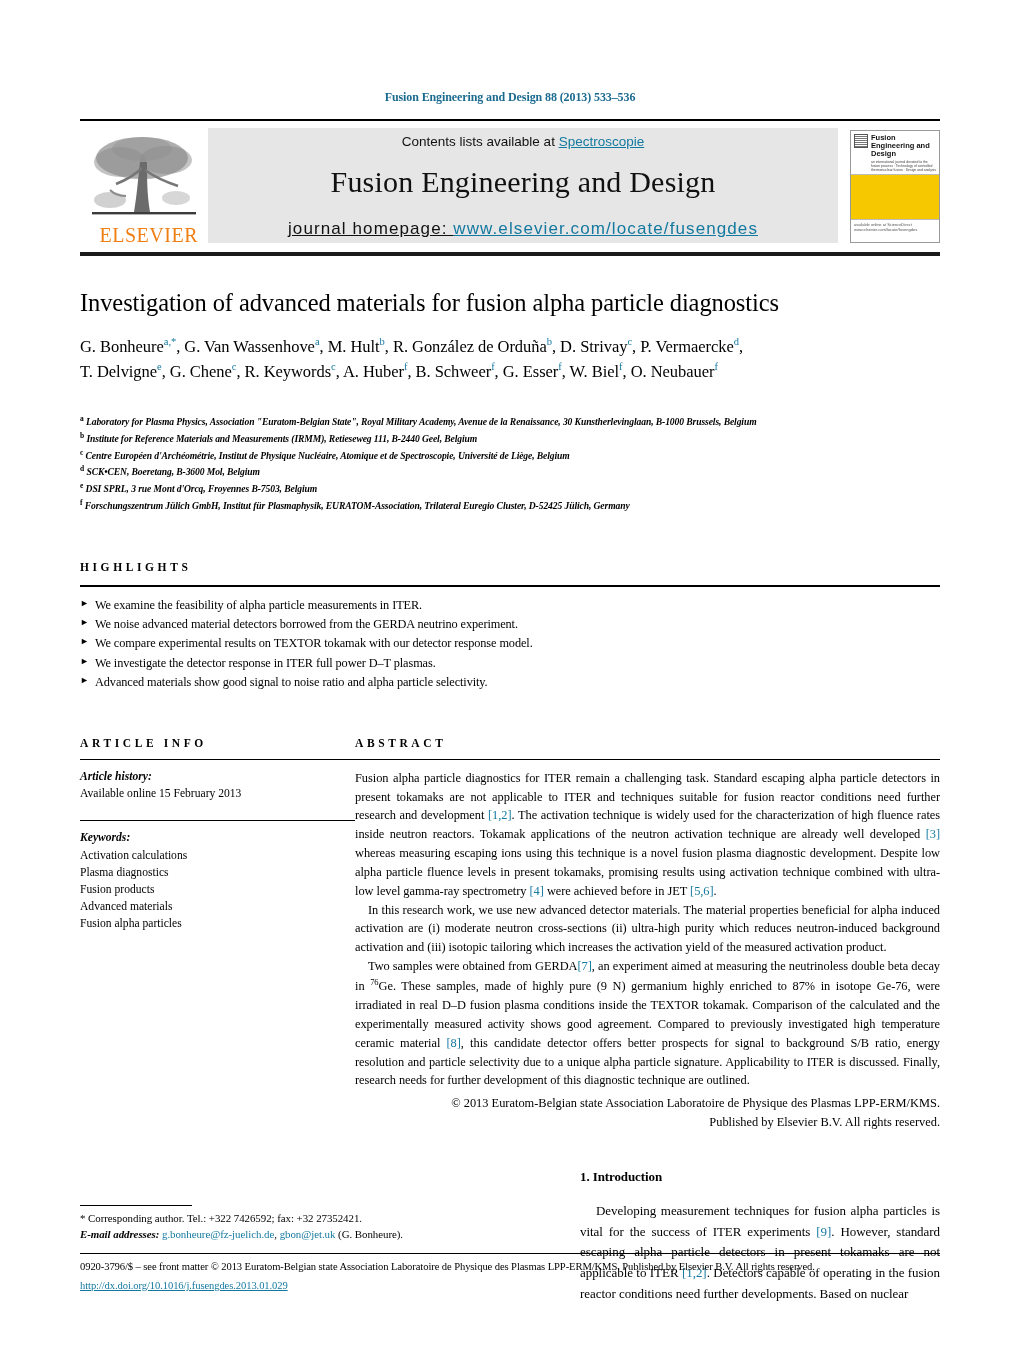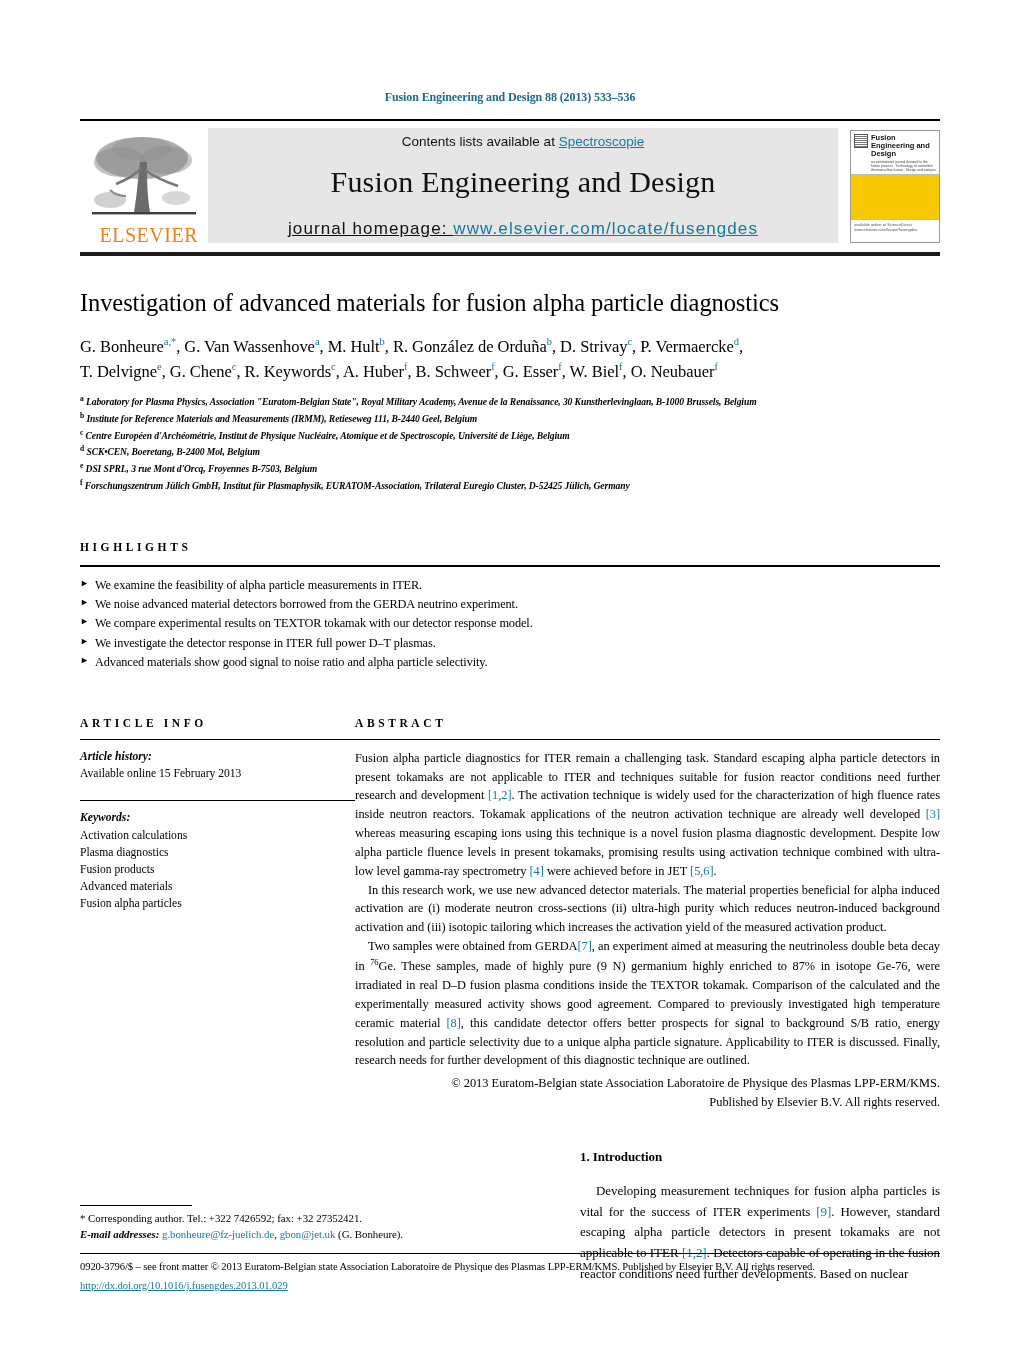--- a/index.html
+++ b/index.html
@@ -160,21 +160,21 @@
   .art-title {
     font-size: 24.5px;
     font-weight: normal;
     margin: 33px 0 17px 0;
     line-height: 1.15;
     letter-spacing: -0.1px;
   }
   .authors {
     font-size: 16.5px;
     line-height: 1.45;
-    margin-bottom: 10px;
+    margin-bottom: 30px;
     letter-spacing: -0.05px;
   }
   .authors sup { font-size: 10.5px; color: #1479a0; vertical-align: super; }
   .authors sup.star { color: #1479a0; }
   .affils { margin-bottom: 4px; }
   .affil {
     font-size: 9.6px;
     font-style: italic;
     font-weight: bold;
     line-height: 1.52;
@@ -352,21 +352,21 @@
 
     <div class="authors">
       <span>G. Bonheure</span><sup class="star">a,<span>*</span></sup>, <span>G. Van Wassenhove</span><sup>a</sup>, <span>M. Hult</span><sup>b</sup>, <span>R. González de Orduña</span><sup>b</sup>, <span>D. Strivay</span><sup>c</sup>, <span>P. Vermaercke</span><sup>d</sup>,<br>
       <span>T. Delvigne</span><sup>e</sup>, <span>G. Chene</span><sup>c</sup>, <span>R. Keywords</span><sup>c</sup>, <span>A. Huber</span><sup>f</sup>, <span>B. Schweer</span><sup>f</sup>, <span>G. Esser</span><sup>f</sup>, <span>W. Biel</span><sup>f</sup>, <span>O. Neubauer</span><sup>f</sup>
     </div>
 
     <div class="affils">
       <div class="affil"><sup>a</sup> <span>Laboratory for Plasma Physics, Association "Euratom-Belgian State", Royal Military Academy, Avenue de la Renaissance, 30 Kunstherlevinglaan, B-1000 Brussels, Belgium</span></div>
       <div class="affil"><sup>b</sup> <span>Institute for Reference Materials and Measurements (IRMM), Retieseweg 111, B-2440 Geel, Belgium</span></div>
       <div class="affil"><sup>c</sup> <span>Centre Européen d'Archéométrie, Institut de Physique Nucléaire, Atomique et de Spectroscopie, Université de Liège, Belgium</span></div>
-      <div class="affil"><sup>d</sup> <span>SCK•CEN, Boeretang, B-2400 Mol, Belgium</span></div>
+      <div class="affil"><sup>d</sup> <span>SCK•CEN, Boeretang, B-3600 Mol, Belgium</span></div>
       <div class="affil"><sup>e</sup> <span>DSI SPRL, 3 rue Mont d'Orcq, Froyennes B-7503, Belgium</span></div>
       <div class="affil"><sup>f</sup> <span>Forschungszentrum Jülich GmbH, Institut für Plasmaphysik, EURATOM-Association, Trilateral Euregio Cluster, D-52425 Jülich, Germany</span></div>
     </div>
 
     <div class="highlights">
       <div class="sec-label">HIGHLIGHTS</div>
       <div class="rule-thick"></div>
       <ul class="hl-list">
         <li><span class="hl-arrow">►</span><span>We examine the feasibility of alpha particle measurements in ITER.</span></li>
         <li><span class="hl-arrow">►</span><span>We noise advanced material detectors borrowed from the GERDA neutrino experiment.</span></li>

